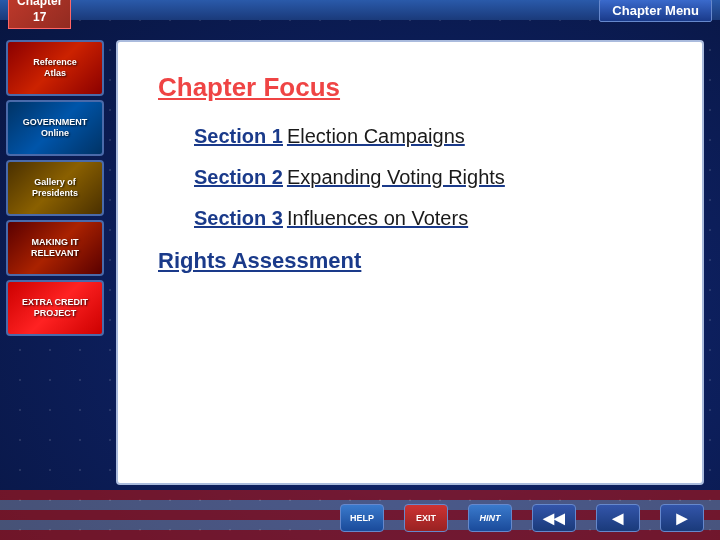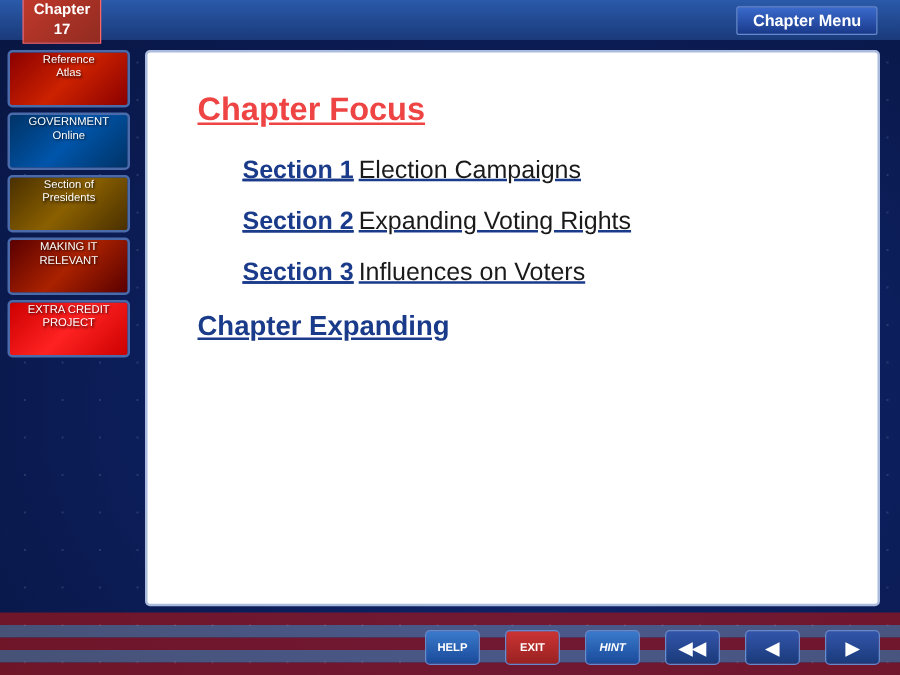--- a/index.html
+++ b/index.html
@@ -33,27 +33,27 @@
       background-position: 5px 5px;
       opacity: 0.15;
     }
 
     
     .top-bar {
       position: absolute;
       top: 0;
       left: 0;
       right: 0;
-      height: 32px;
+      height: 20px;
       background: linear-gradient(180deg, #2a5aaa 0%, #1a3a7a 100%);
       z-index: 10;
       display: flex;
       align-items: center;
       justify-content: space-between;
-      padding: 0 18px;
+      padding: 0 8px;
     }
 
     .chapter-title-box {
       background: linear-gradient(135deg, #c0392b 0%, #922b21 100%);
       color: white;
       font-size: 12px;
       font-weight: bold;
       padding: 2px 8px;
       border: 1px solid #ff6666;
       text-align: center;
@@ -81,28 +81,29 @@
       z-index: 5;
       display: flex;
       flex-direction: column;
       gap: 4px;
       padding: 8px 6px;
       background: transparent;
     }
 
     .sidebar-btn {
       width: 98px;
-      height: 46px;
+      height: 56px;
       border-radius: 4px;
       border: 2px solid #4a6aaa;
       display: flex;
+      align-items: center;
       justify-content: center;
       cursor: pointer;
       font-size: 9px;
-      font-weight: normal;
+      font-weight: bold;
       color: white;
       text-align: center;
       position: relative;
       overflow: hidden;
     }
 
     .sidebar-btn.reference-atlas {
       background: linear-gradient(135deg, #8b0000 0%, #cc2200 50%, #8b0000 100%);
     }
 
@@ -271,21 +272,21 @@
 <div class="sidebar">
   <div class="sidebar-btn reference-atlas">
     <span class="sidebar-btn-text" style="white-space:pre-line;">Reference
 Atlas</span>
   </div>
   <div class="sidebar-btn gov-online">
     <span class="sidebar-btn-text" style="white-space:pre-line;">GOVERNMENT
 Online</span>
   </div>
   <div class="sidebar-btn gallery">
-    <span class="sidebar-btn-text" style="white-space:pre-line;">Section of
+    <span class="sidebar-btn-text" style="white-space:pre-line;">Gallery of
 Presidents</span>
   </div>
   <div class="sidebar-btn making-relevant">
     <span class="sidebar-btn-text" style="white-space:pre-line;">MAKING IT
 RELEVANT</span>
   </div>
   <div class="sidebar-btn extra-credit">
     <span class="sidebar-btn-text" style="white-space:pre-line;">EXTRA CREDIT
 PROJECT</span>
   </div>
@@ -302,21 +303,21 @@
   <div class="menu-item">
     <span class="section-label">Section 2 </span>
       <span class="section-desc">Expanding Voting Rights</span>
   </div>
 
   <div class="menu-item">
     <span class="section-label">Section 3 </span>
       <span class="section-desc">Influences on Voters</span>
   </div>
 
-  <div class="chapter-assessment">Chapter Expanding</div>
+  <div class="chapter-assessment">Rights Assessment</div>
 </div>
 
 <div class="bottom-bar">
   <div class="nav-btn help">HELP</div>
   <div class="nav-btn exit">EXIT</div>
   <div class="nav-btn hint">HINT</div>
   <div class="nav-btn back">
     <span class="nav-arrow">◀◀</span>
   </div>
   <div class="nav-btn fwd">

